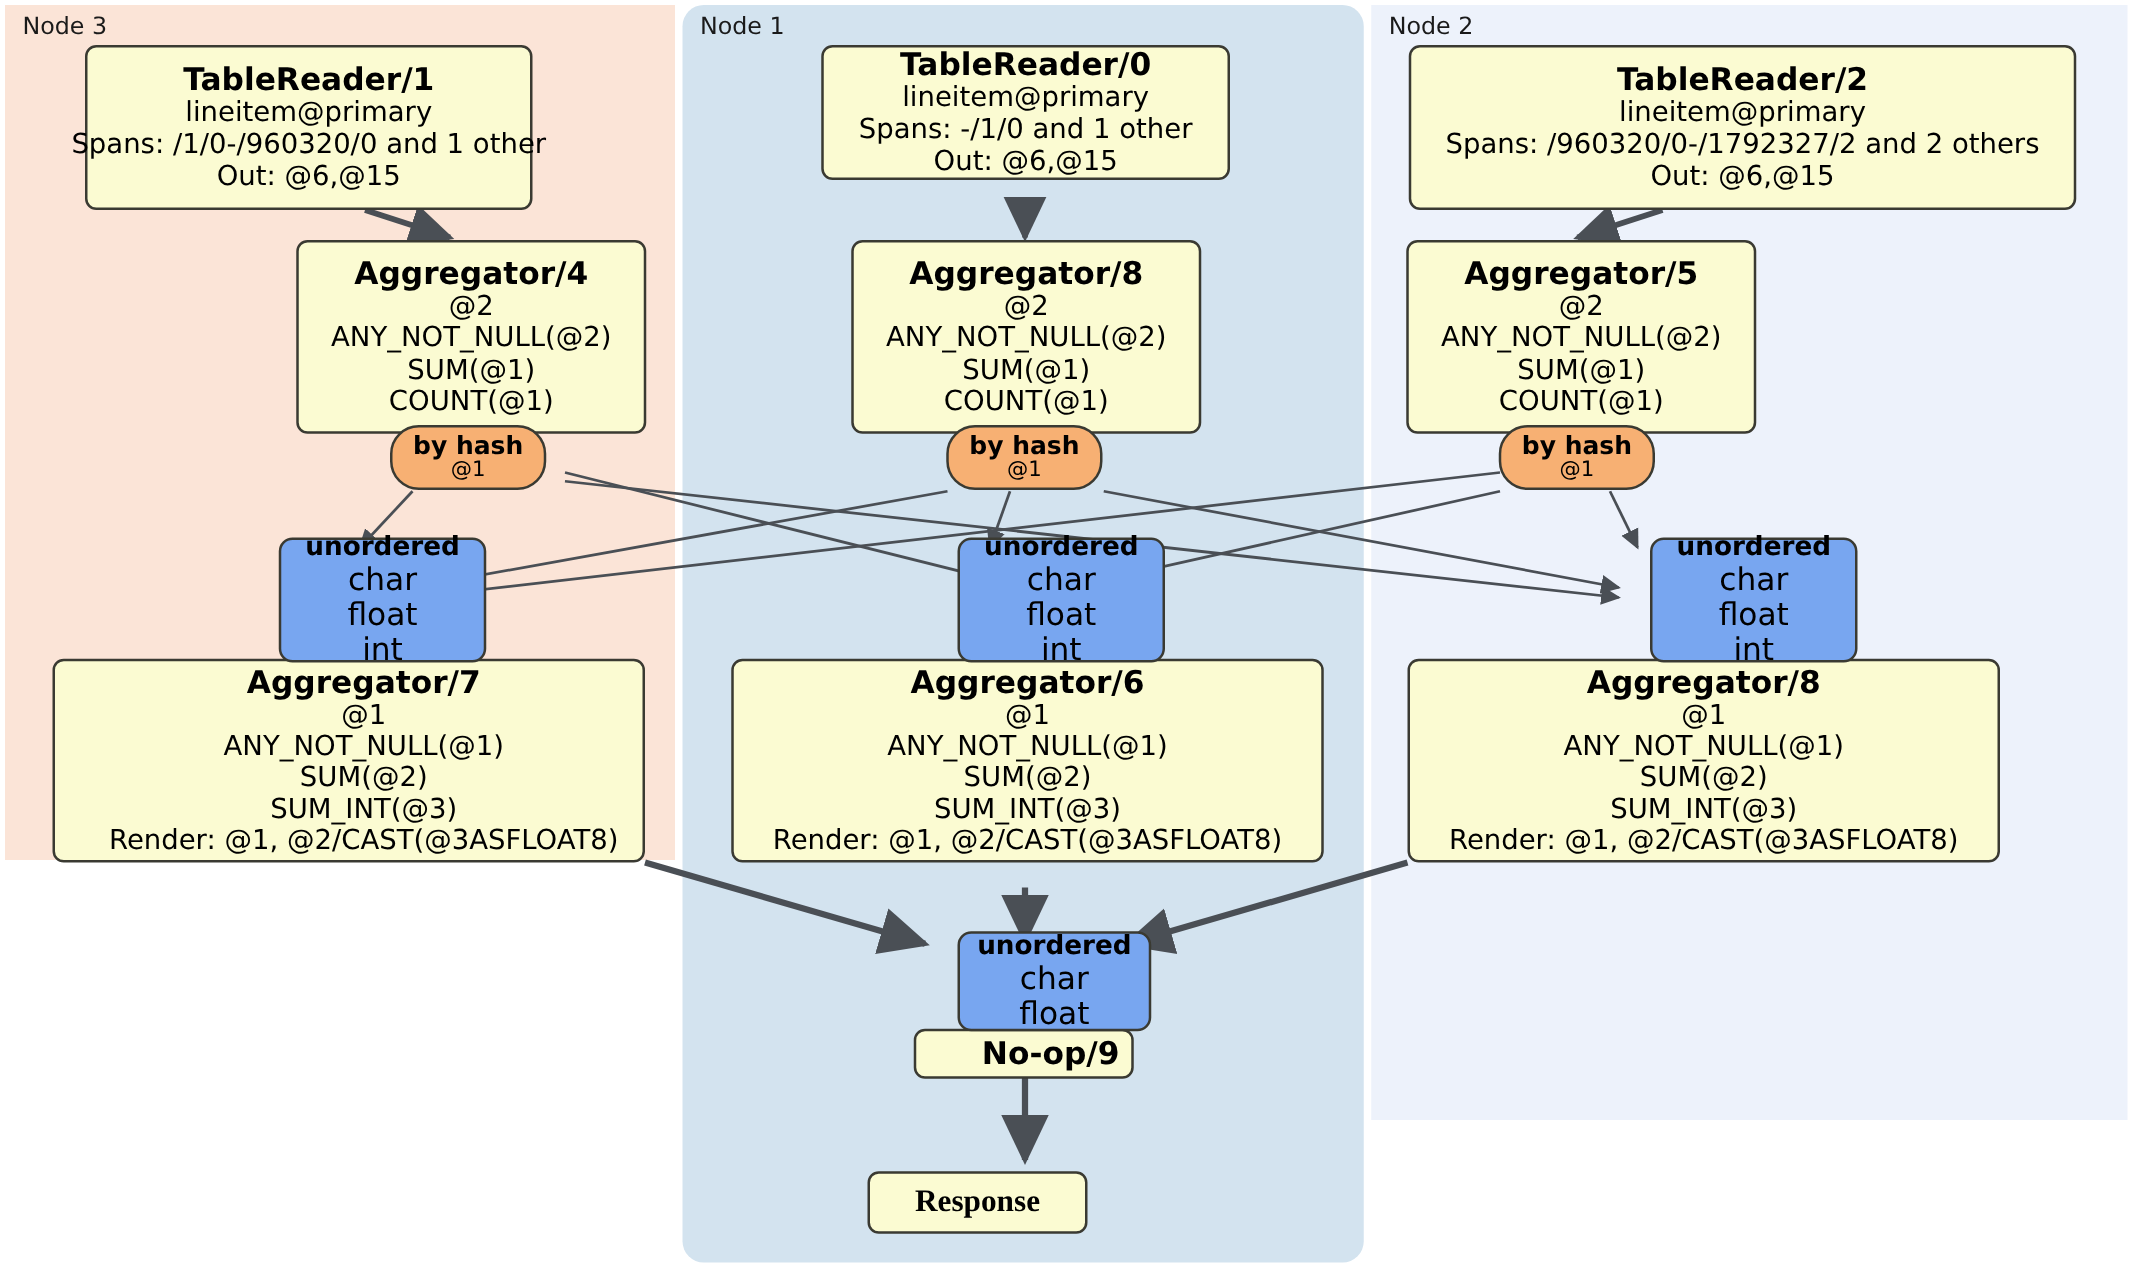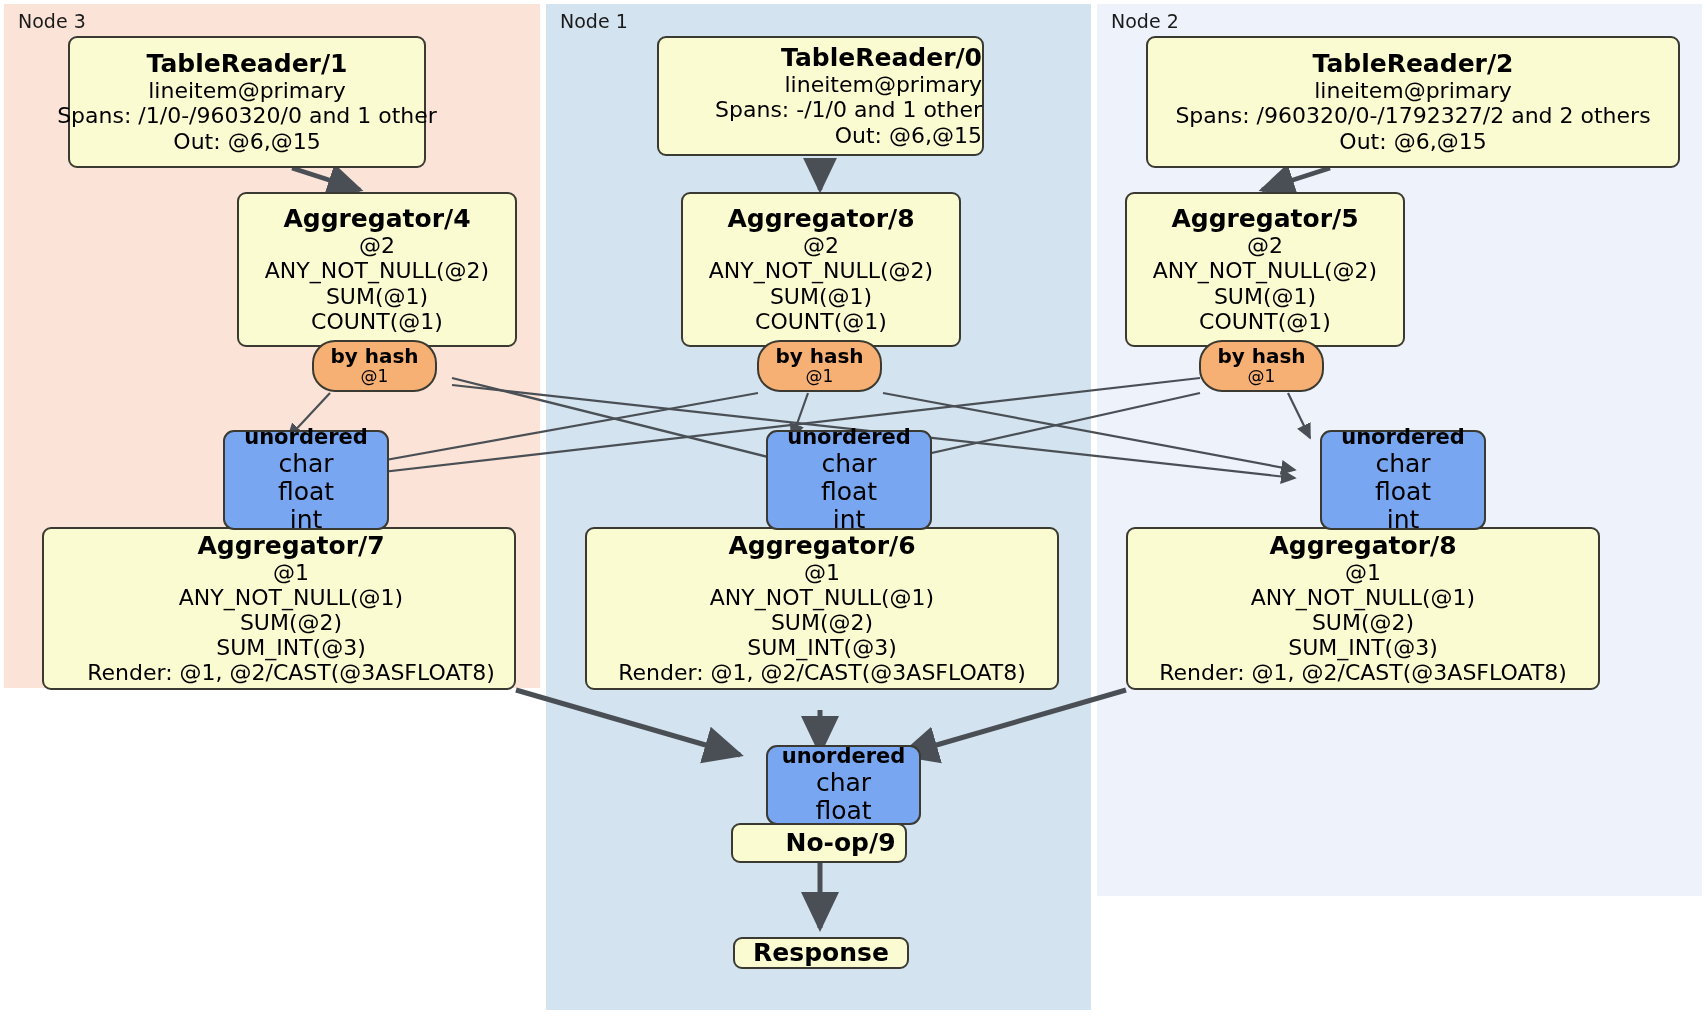--- a/index.html
+++ b/index.html
@@ -30,21 +30,21 @@
   svg.edges{position:absolute;left:0;top:0;width:1706px;height:1016px;z-index:3;pointer-events:none;}
 </style>
 </head>
 <body>
 
 <div id="canvas">
 
   <div class="node-region" style="left:4px;top:4px;width:536px;height:684px;background:#fbe4d7;">
     <span class="region-label">Node 3</span>
   </div>
-  <div class="node-region" style="left:546px;top:4px;width:545px;height:1006px;background:#d3e3ef;">
+  <div class="node-region" style="left:546px;top:4px;width:545px;height:1006px;background:#d3e3ef;border-radius:17px;">
     <span class="region-label">Node 1</span>
   </div>
   <div class="node-region" style="left:1097px;top:4px;width:605px;height:892px;background:#edf2fb;padding-left:19px;">
     <span class="region-label">Node 2</span>
   </div>
 
   <svg class="edges" viewBox="0 0 1706 1016">
     <defs>
       <marker id="ah" markerWidth="9" markerHeight="9" refX="7.2" refY="4.5" orient="auto">
         <path d="M0,0.7 L8,4.5 L0,8.3 z" fill="#4a4f55"></path>
@@ -77,28 +77,28 @@
     <path d="M820,862 L820,928" stroke="#4a4f55" stroke-width="5" fill="none" marker-end="url(#ah)"></path>
   </svg>
 
   <div class="proc" style="left:68px;top:36px;width:358px;height:132px;">
     <div class="t">TableReader/1</div>
     <div class="l">lineitem@primary</div>
     <div class="l">Spans: /1/0-/960320/0 and 1 other</div>
     <div class="l">Out: @6,@15</div>
   </div>
 
-  <div class="proc" style="left:657px;top:36px;width:327px;height:120px;align-items:flex-end;">
+  <div class="proc" style="left:657px;top:36px;width:327px;height:108px;">
     <div class="t">TableReader/0</div>
     <div class="l">lineitem@primary</div>
     <div class="l">Spans: -/1/0 and 1 other</div>
     <div class="l">Out: @6,@15</div>
   </div>
 
-  <div class="proc" style="left:1127px;top:36px;width:534px;height:132px;margin-left:19px;">
+  <div class="proc" style="left:1127px;top:36px;width:534px;height:132px;">
     <div class="t">TableReader/2</div>
     <div class="l">lineitem@primary</div>
     <div class="l">Spans: /960320/0-/1792327/2 and 2 others</div>
     <div class="l">Out: @6,@15</div>
   </div>
 
   <div class="proc" style="left:237px;top:192px;width:280px;height:155px;">
     <div class="t">Aggregator/4</div>
     <div class="l">@2</div>
     <div class="l">ANY_NOT_NULL(@2)</div>
@@ -146,21 +146,21 @@
     <div class="l">ANY_NOT_NULL(@1)</div>
     <div class="l">SUM(@2)</div>
     <div class="l">SUM_INT(@3)</div>
     <div class="l">Render: @1, @2/CAST(@3ASFLOAT8)</div>
   </div>
 
   <div class="proc" style="left:731px;top:823px;width:176px;height:40px;padding-left:43px;">
     <div class="t">No-op/9</div>
   </div>
 
-  <div class="proc" style="left:733px;top:937px;width:176px;height:32px;">
+  <div class="proc" style="left:694px;top:937px;width:176px;height:50px;font-family:Liberation Serif, serif;">
     <div class="t">Response</div>
   </div>
 
   <div class="router" style="left:312px;top:340px;width:125px;height:52px;">
     <div class="t">by hash</div>
     <div class="l">@1</div>
   </div>
   <div class="router" style="left:757px;top:340px;width:125px;height:52px;">
     <div class="t">by hash</div>
     <div class="l">@1</div>

